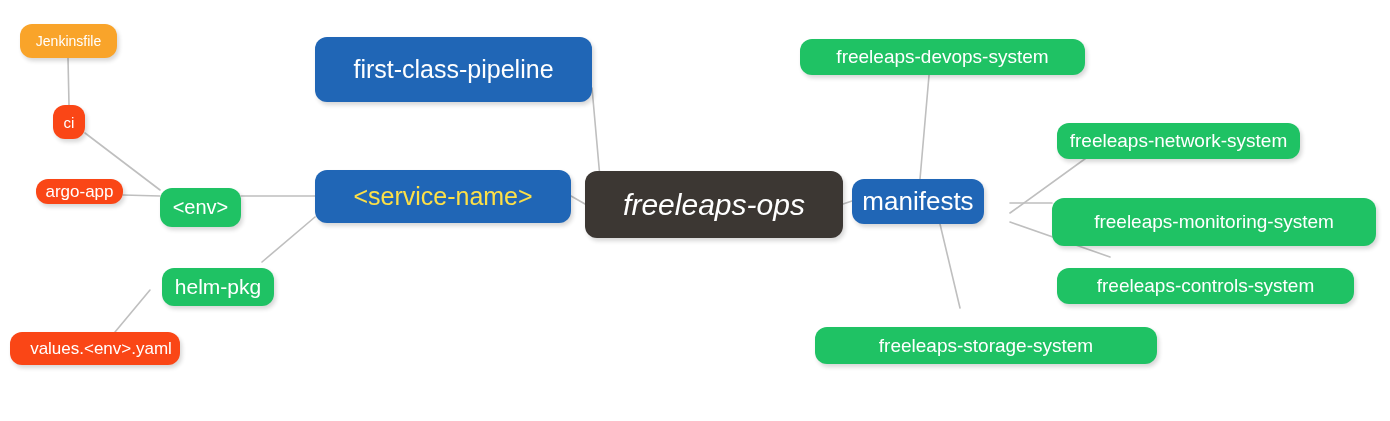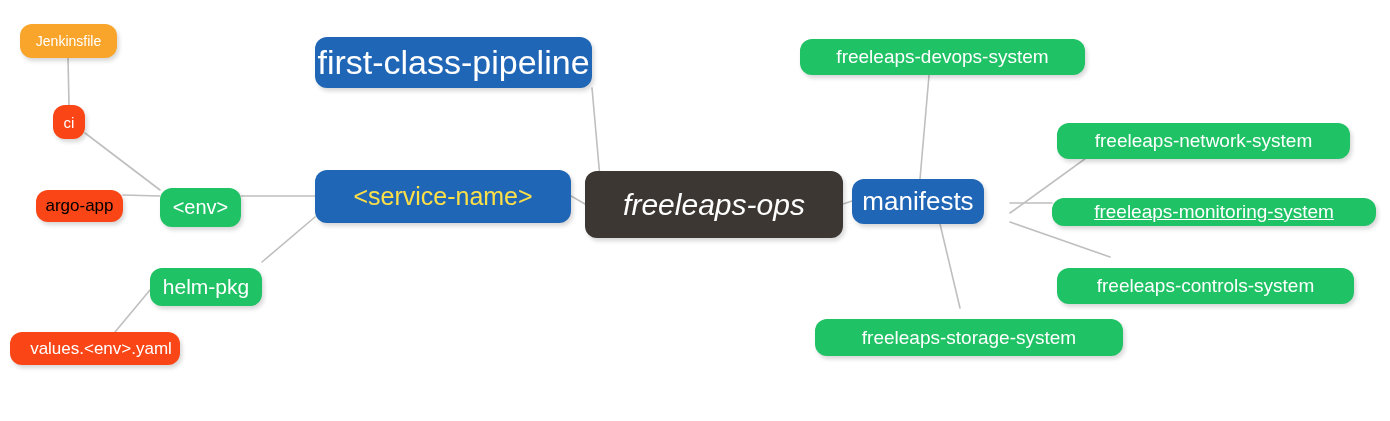--- a/index.html
+++ b/index.html
@@ -36,53 +36,53 @@
       <line x1="1010" y1="222" x2="1110" y2="257" stroke="#bfbfbf" stroke-width="1.6" stroke-linecap="round"></line>
       <line x1="940" y1="224" x2="960" y2="308" stroke="#bfbfbf" stroke-width="1.6" stroke-linecap="round"></line>
     </svg>
   <div id="nodes">
       <div class="node n-root" style="left: 585px; top: 171px; width: 258px; height: 67px; font-size: 30px; background: rgb(60, 55, 51); color: rgb(255, 255, 255); font-style: italic;">
         <span>freeleaps-ops</span>
       </div>
       <div class="node n-blue" style="left: 315px; top: 170px; width: 256px; height: 53px; font-size: 25px; background: rgb(32, 102, 182); color: #fde047;">
         <span>&lt;service-name&gt;</span>
       </div>
-      <div class="node n-blue" style="left: 315px; top: 37px; width: 277px; height: 51px; font-size: 34px; background: rgb(32, 102, 182); color: rgb(255, 255, 255);">
+      <div class="node n-blue" style="left: 315px; top: 37px; width: 277px; height: 65px; font-size: 25px; background: rgb(32, 102, 182); color: rgb(255, 255, 255);">
         <span>first-class-pipeline</span>
       </div>
       <div class="node n-green" style="left: 160px; top: 177px; width: 81px; height: 39px; font-size: 20px; background: rgb(31, 194, 100); color: rgb(255, 255, 255);">
         <span>&lt;env&gt;</span>
       </div>
       <div class="node n-red" style="left: 53px; top: 105px; width: 32px; height: 34px; font-size: 15px; background: rgb(250, 70, 22); color: rgb(255, 255, 255);">
         <span>ci</span>
       </div>
       <div class="node n-orange" style="left: 20px; top: 24px; width: 97px; height: 34px; font-size: 14px; background: rgb(249, 164, 42); color: rgb(255, 255, 255);">
         <span>Jenkinsfile</span>
       </div>
-      <div class="node n-red" style="left: 36px; top: 179px; width: 87px; height: 32px; font-size: 17px; background: rgb(250, 70, 22); color: #000000; margin-top: 11px;">
+      <div class="node n-red" style="left: 36px; top: 179px; width: 87px; height: 25px; font-size: 17px; background: rgb(250, 70, 22); color: #ffffff;">
         <span>argo-app</span>
       </div>
-      <div class="node n-green" style="left: 150px; top: 257px; width: 112px; height: 38px; font-size: 21px; background: rgb(31, 194, 100); color: rgb(255, 255, 255); justify-content: center;">
+      <div class="node n-green" style="left: 162px; top: 257px; width: 112px; height: 38px; font-size: 21px; background: rgb(31, 194, 100); color: rgb(255, 255, 255); justify-content: center;">
         <span>helm-pkg</span>
       </div>
       <div class="node n-red" style="left: 10px; top: 332px; width: 170px; height: 33px; font-size: 17px; background: rgb(250, 70, 22); color: rgb(255, 255, 255); padding-left: 12px;">
         <span>values.&lt;env&gt;.yaml</span>
       </div>
       <div class="node n-blue" style="left: 852px; top: 179px; width: 132px; height: 45px; font-size: 26px; background: rgb(32, 102, 182); color: rgb(255, 255, 255);">
         <span>manifests</span>
       </div>
       <div class="node n-green" style="left: 800px; top: 28px; width: 285px; height: 36px; font-size: 19px; background: rgb(31, 194, 100); color: rgb(255, 255, 255);">
         <span>freeleaps-devops-system</span>
       </div>
-      <div class="node n-green" style="left: 1057px; top: 112px; width: 293px; height: 36px; font-size: 19px; background: rgb(31, 194, 100); color: rgb(255, 255, 255);">
+      <div class="node n-green" style="left: 1057px; top: 112px; width: 243px; height: 36px; font-size: 19px; background: rgb(31, 194, 100); color: rgb(255, 255, 255);">
         <span>freeleaps-network-system</span>
       </div>
-      <div class="node n-green" style="left: 1052px; top: 187px; width: 324px; height: 28px; font-size: 19px; background: rgb(31, 194, 100); color: rgb(255, 255, 255); text-decoration: underline;">
+      <div class="node n-green" style="left: 1052px; top: 187px; width: 324px; height: 48px; font-size: 19px; background: rgb(31, 194, 100); color: rgb(255, 255, 255);">
         <span>freeleaps-monitoring-system</span>
       </div>
       <div class="node n-green" style="left: 1057px; top: 257px; width: 297px; height: 36px; font-size: 19px; background: rgb(31, 194, 100); color: rgb(255, 255, 255); align-items: center;">
         <span>freeleaps-controls-system</span>
       </div>
-      <div class="node n-green" style="left: 815px; top: 308px; width: 308px; height: 37px; font-size: 19px; background: rgb(31, 194, 100); color: rgb(255, 255, 255); align-items: center;">
+      <div class="node n-green" style="left: 815px; top: 316px; width: 342px; height: 37px; font-size: 19px; background: rgb(31, 194, 100); color: rgb(255, 255, 255); align-items: center;">
         <span>freeleaps-storage-system</span>
       </div>
     </div>
 </div>
 
 </body></html>

